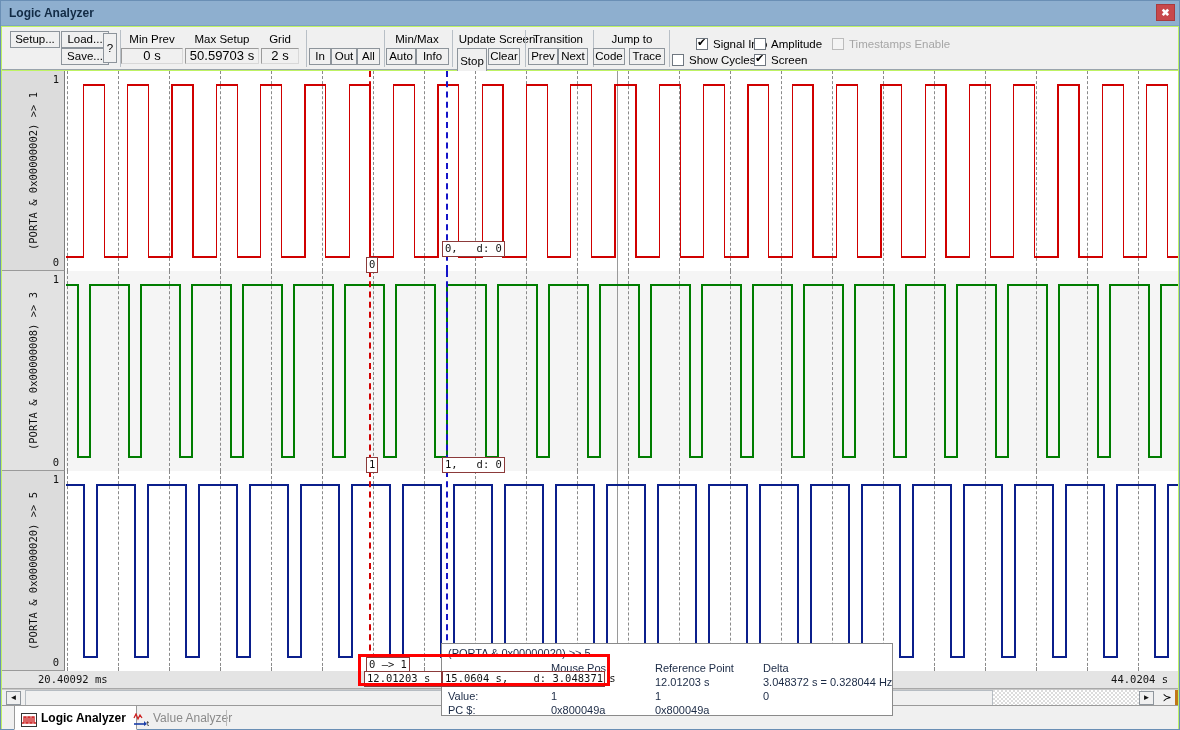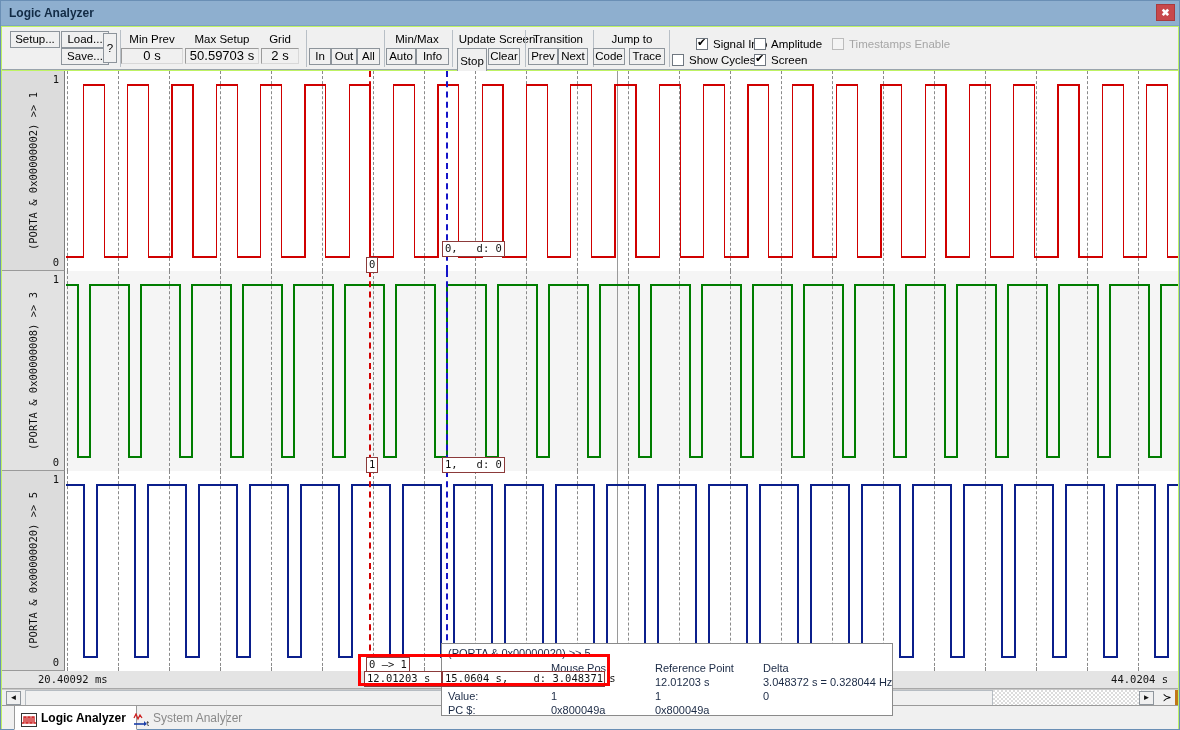--- a/index.html
+++ b/index.html
@@ -555,18 +555,18 @@
     </div>
     <div class="tab inactive" style="left:125px;">
       <span class="tico">
         <svg width="16" height="14" viewBox="0 0 16 14">
           <path d="M1 5 L3 1 L5 6 L7 2 L9 5" fill="none" stroke="#cc2222" stroke-width="1.3"></path>
           <path d="M1 11 L12 11" stroke="#1a3ea8" stroke-width="1.6"></path>
           <path d="M11 8 L14 11 L11 13 Z" fill="#1a3ea8"></path>
           <text x="13" y="13" font-size="7" fill="#111" font-family="monospace">t</text>
         </svg>
       </span>
-      <span>System Analyzer</span>
+      <span>Value Analyzer</span>
     </div>
     <div class="tabdiv" style="left:224px;"></div>
   </div>
 
 </div>
 
 </body></html>

